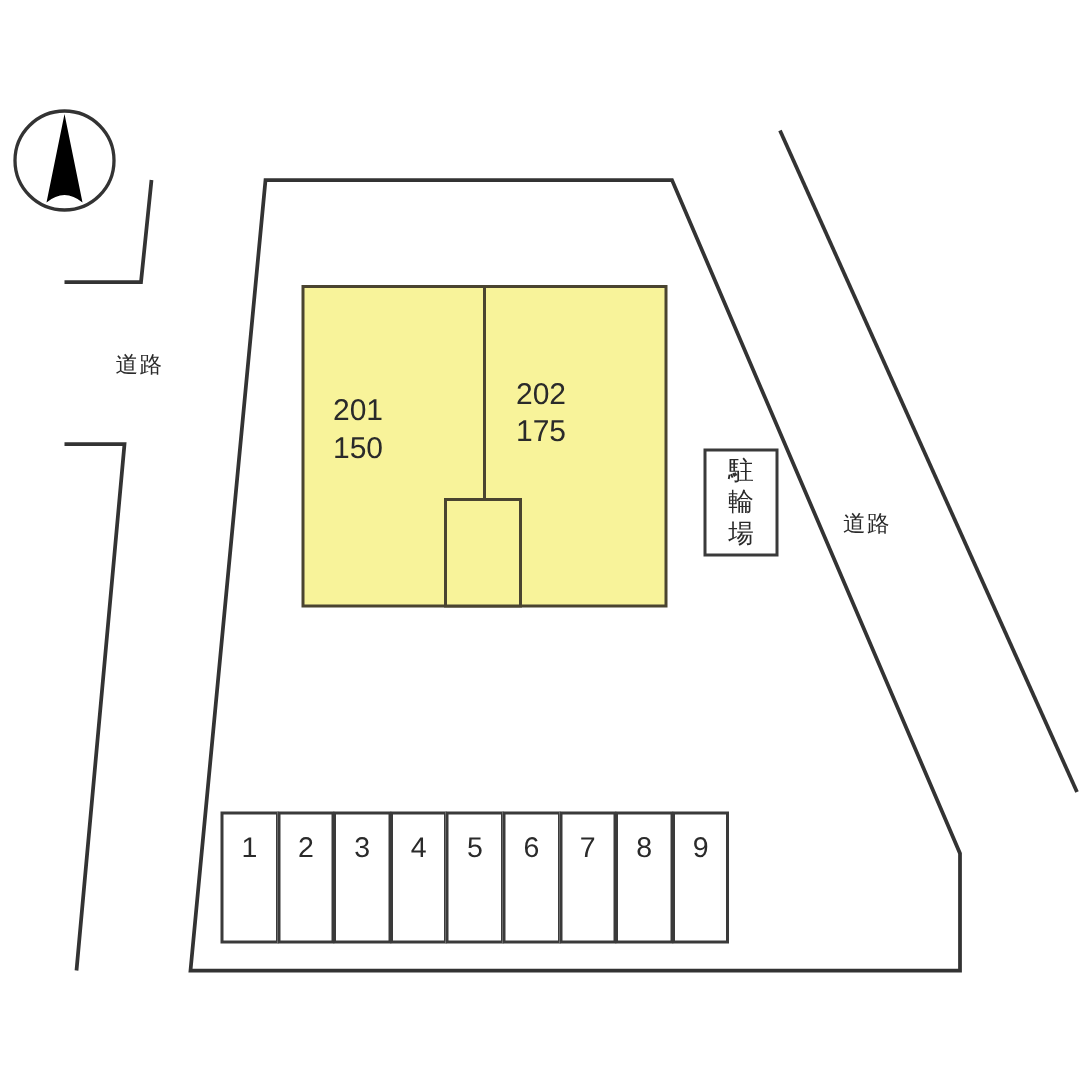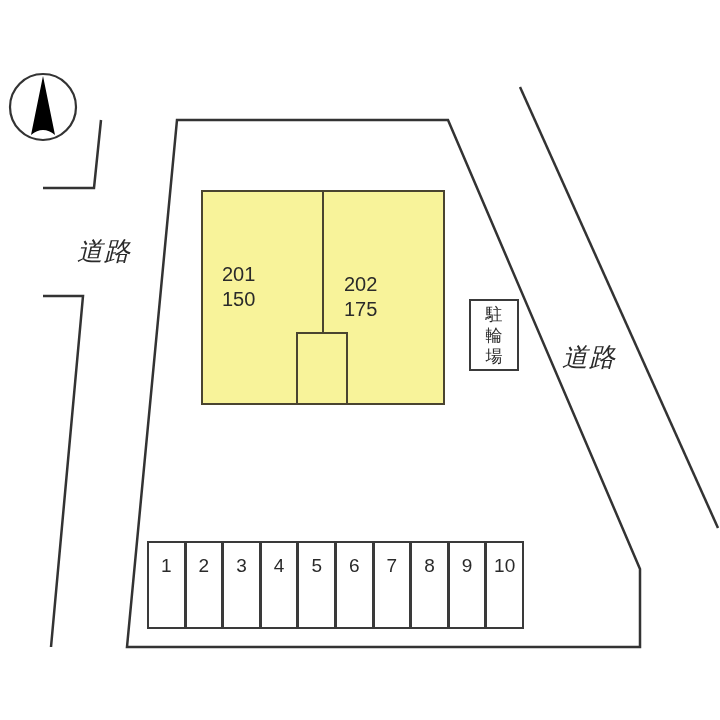--- a/index.html
+++ b/index.html
@@ -1,20 +1,20 @@
 <!DOCTYPE html>
 <html><head>
   <meta charset="utf-8">
   <style>
     html, body { margin: 0; padding: 0; background: #ffffff; }
     body { width: 720px; height: 720px; position: relative; overflow: hidden;
            font-family: "DejaVu Sans", "Liberation Sans", sans-serif; }
     svg.map { position: absolute; left: 0; top: 0; }
     .lbl { position: absolute; color: #2a2a2a; white-space: nowrap; }
-    .road-label { font-size: 26px; letter-spacing: 1px; font-style: italic; }
+    .road-label { font-size: 15px; letter-spacing: 1px; }
     .unit-label { font-size: 20px; text-align: left; line-height: 25px; width: 80px; font-family: "Liberation Sans", sans-serif; }
     .bike { position: absolute; left: 469px; top: 299px; width: 50px; height: 72px;
             border: 2px solid #3a3a3a; box-sizing: border-box; background: #fff;
             display: flex; flex-direction: column; align-items: center; justify-content: center; }
     .bike span { font-size: 17px; line-height: 21px; color: #2a2a2a; }
     .parking { position: absolute; left: 147px; top: 541px; height: 88px; display: flex; }
     .stall { width: 38.6px; height: 88px; border: 2px solid #3a3a3a; box-sizing: border-box;
              margin-right: -1px; background: #fff; text-align: center; font-family: "Liberation Sans", sans-serif;
              font-size: 19px; padding-top: 12px; color: #2a2a2a; }
   </style>
@@ -44,35 +44,34 @@
   </g>
 </svg>
 
 <div class="lbl road-label" style="left:77px; top:234px;">道路</div>
 <div class="lbl road-label" style="left:562px; top:340px;">道路</div>
 
 <div class="lbl unit-label" style="left:222px; top:262px;">
   <div>201</div>
   <div>150</div>
 </div>
-<div class="lbl unit-label" style="left:344px; top:272px;">
+<div class="lbl unit-label" style="left:344px; top:251px;">
   <div>202</div>
   <div>175</div>
 </div>
 
 <div class="bike">
   <span>駐</span>
   <span>輪</span>
   <span>場</span>
 </div>
 
 <div class="parking">
   <div class="stall">1</div>
   <div class="stall">2</div>
   <div class="stall">3</div>
   <div class="stall">4</div>
   <div class="stall">5</div>
   <div class="stall">6</div>
   <div class="stall">7</div>
   <div class="stall">8</div>
   <div class="stall">9</div>
-  <div class="stall">10</div>
 </div>
 
 </body></html>

